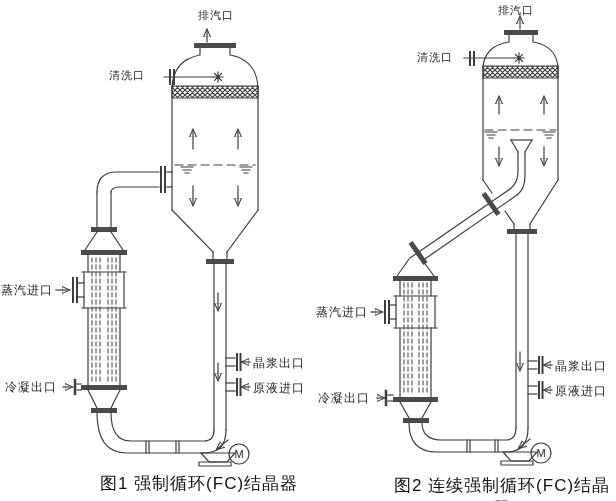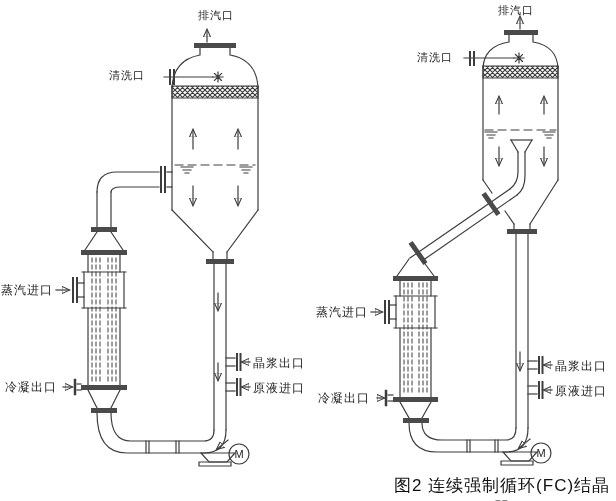--- a/index.html
+++ b/index.html
@@ -313,20 +313,21 @@
     </g>
   </g>
 </svg>
 
 <span class="lbl big" style="left:198px; top:8px;">排汽口</span>
 <span class="lbl big" style="left:109px; top:68px;">清洗口</span>
 <span class="lbl" style="left:1px; top:282px;">蒸汽进口</span>
 <span class="lbl" style="left:5px; top:379px;">冷凝出口</span>
 <span class="lbl" style="left:253px; top:355px;">晶浆出口</span>
 <span class="lbl" style="left:253px; top:380px;">原液进口</span>
+<span class="cap" style="left:88px; top:472px; width:222px;">图1 强制循环(FC)结晶器</span>
 
 <span class="lbl big" style="left:498px; top:3px;">排汽口</span>
 <span class="lbl big" style="left:417px; top:50px;">清洗口</span>
 <span class="lbl" style="left:316px; top:304px;">蒸汽进口</span>
 <span class="lbl" style="left:318px; top:390px;">冷凝出口</span>
 <span class="lbl" style="left:555px; top:358px;">晶浆出口</span>
 <span class="lbl" style="left:555px; top:383px;">原液进口</span>
 <span class="cap" style="left:388px; top:474px; width:228px;">图2 连续强制循环(FC)结晶器</span>
 
 </div>

